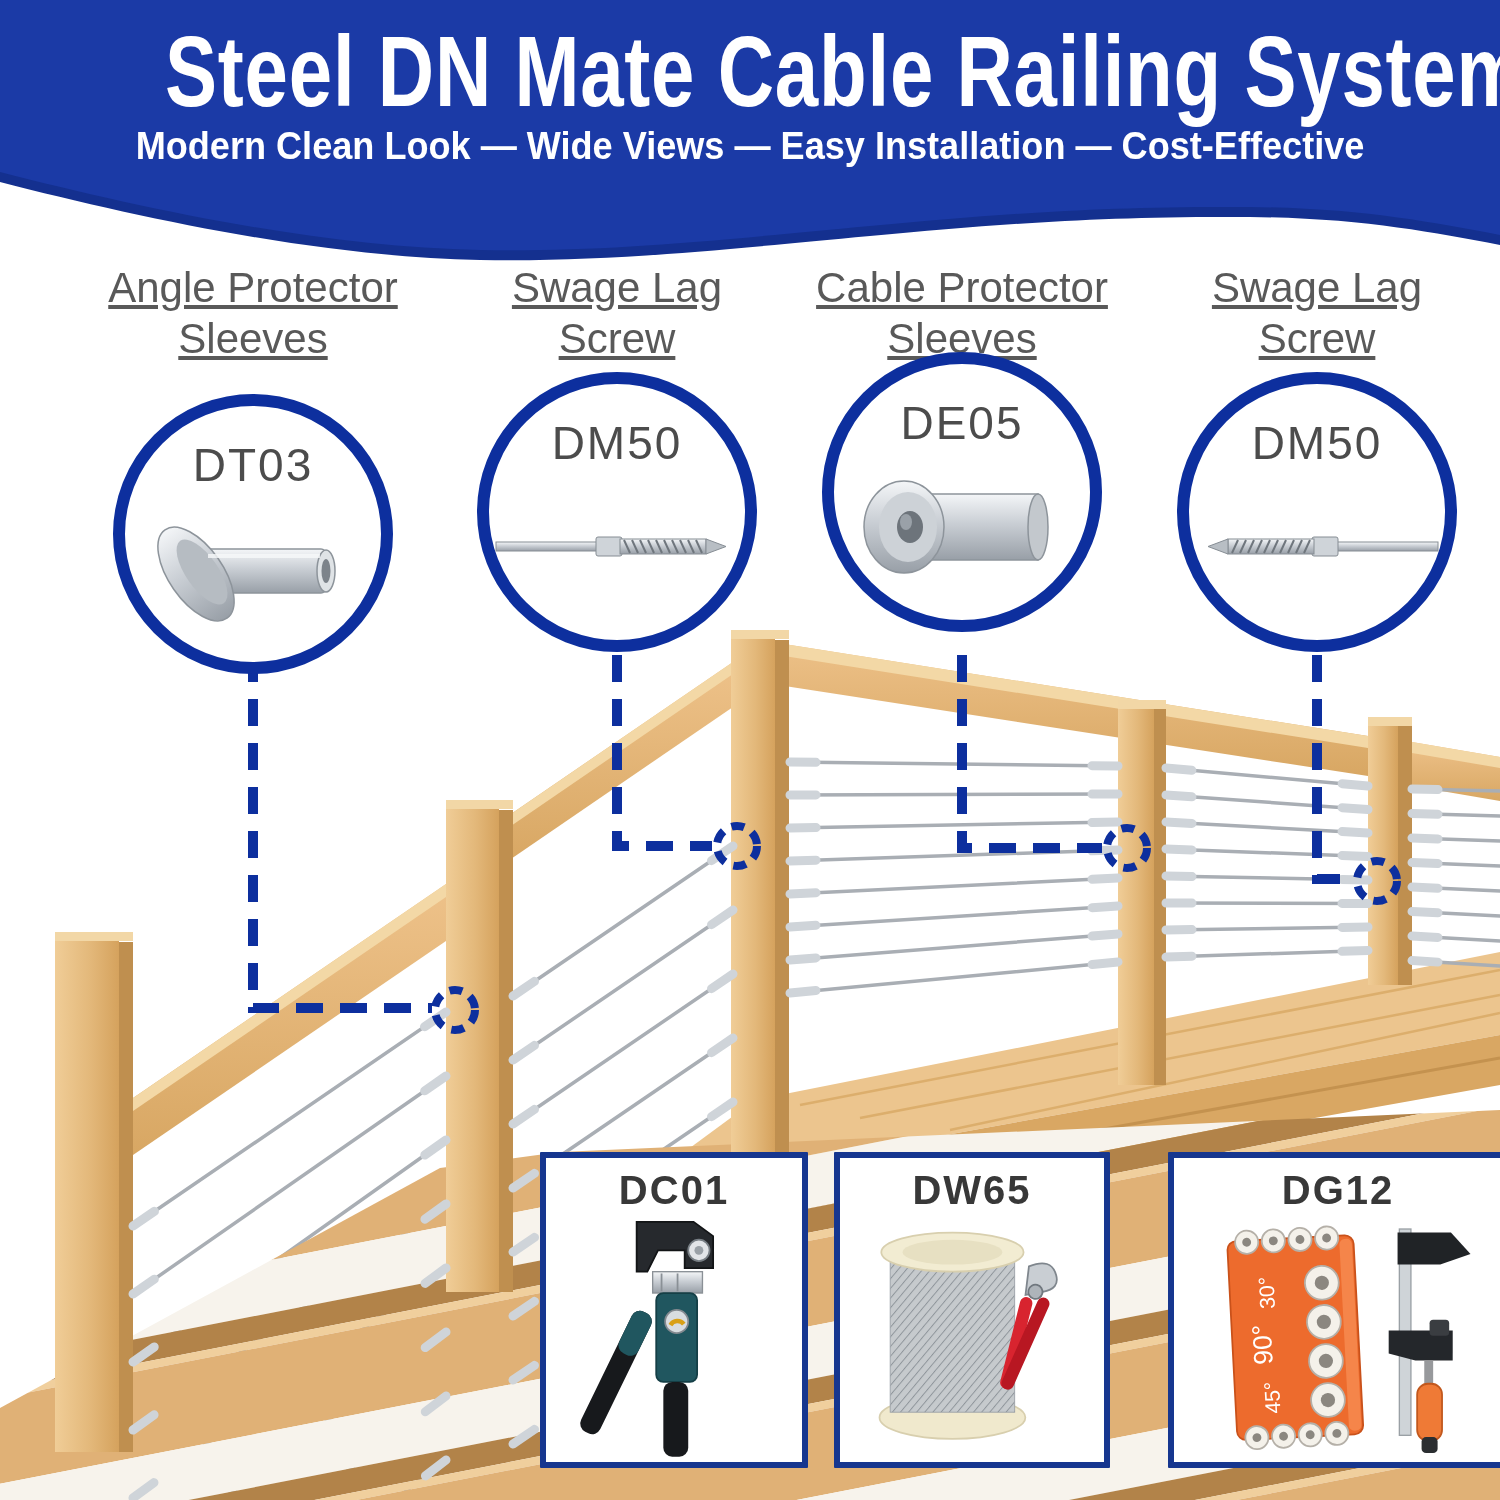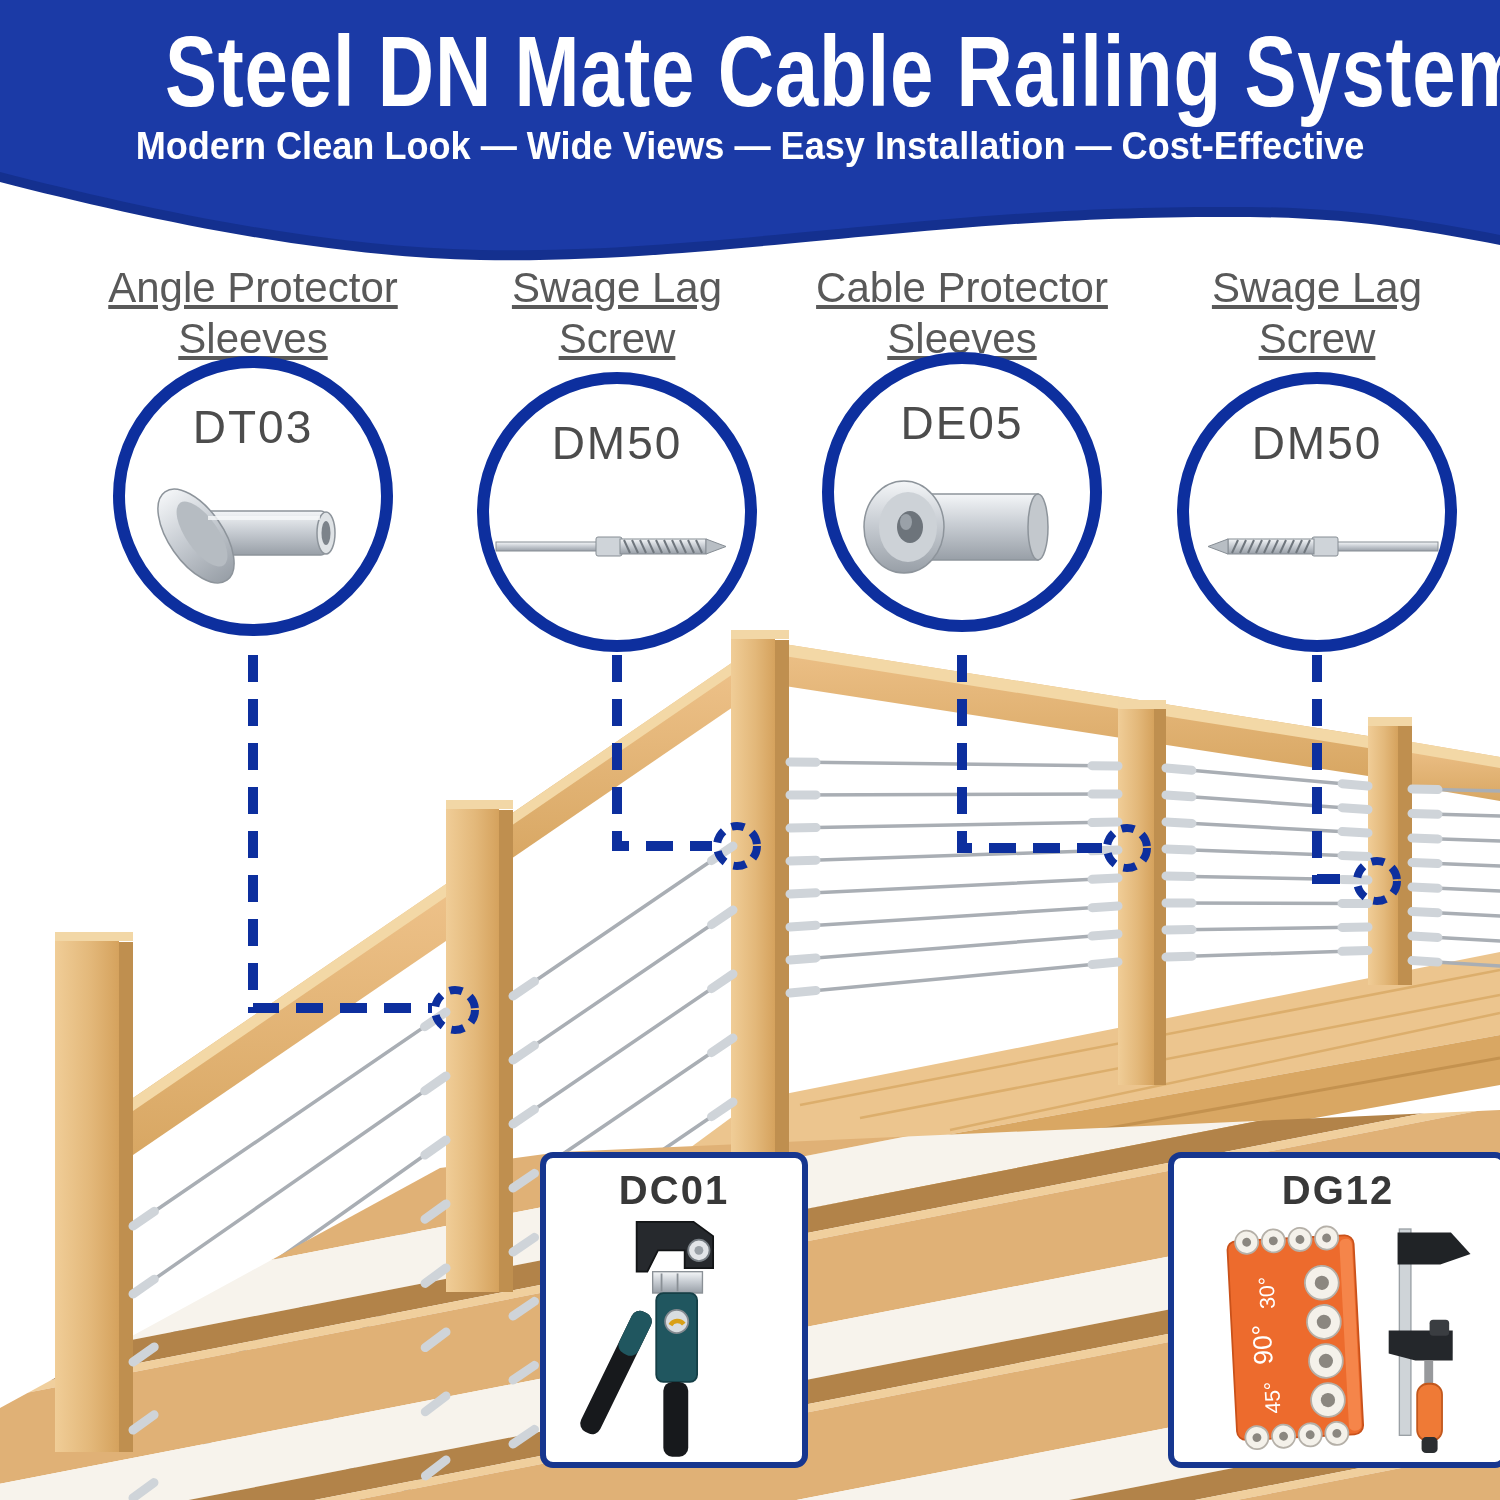--- a/index.html
+++ b/index.html
@@ -16,21 +16,21 @@
 
   
   .callout-label{position:absolute;width:360px;z-index:3;text-align:center;color:#595959;
                  font-size:42px;line-height:51px;text-decoration:underline;}
   .callout-circle{position:absolute;width:256px;height:256px;border:12px solid #0d2f9e;border-radius:50%;
                   background:#fff;z-index:3;display:flex;flex-direction:column;align-items:center;box-sizing:content-box;}
   .callout-code{margin-top:32px;font-size:46px;color:#4c4c4c;letter-spacing:2px;}
   .part-art{margin-top:2px;}
 
   
-  .product-box{position:absolute;background:#fff;border:6px solid #16368f;border-radius:13px;z-index:2;
+  .product-box{position:absolute;background:#fff;border:6px solid #16368f;border-radius:1px;z-index:2;
                display:flex;flex-direction:column;align-items:center;box-sizing:border-box;}
   .product-code{margin-top:10px;font-size:40px;font-weight:bold;color:#383838;letter-spacing:2px;}
   .product-art{flex:1;display:flex;align-items:center;justify-content:center;}
 </style>
 </head>
 <body>
 
 <div class="canvas">
 
   <svg class="scene" width="1500" height="1500" viewBox="0 0 1500 1500">
@@ -286,21 +286,21 @@
   </div>
   <div class="callout-label" style="left:782px;top:262px">
     <div>Cable Protector</div>
       <div>Sleeves</div>
   </div>
   <div class="callout-label" style="left:1137px;top:262px">
     <div>Swage Lag</div>
       <div>Screw</div>
   </div>
 
-  <div class="callout-circle" style="left:113px;top:356px">
+  <div class="callout-circle" style="left:113px;top:394px">
     <div class="callout-code">DT03</div>
     <svg class="part-art" width="230" height="150" viewBox="0 0 230 150">
       <rect x="52" y="55" width="136" height="44" rx="5" fill="url(#gSilver)" stroke="#8d949b" stroke-width="1.5"></rect>
       <ellipse cx="58" cy="80" rx="27" ry="54" transform="rotate(-35 58 80)" fill="url(#gSilver)" stroke="#8d949b" stroke-width="1.5"></ellipse>
       <ellipse cx="64" cy="78" rx="16" ry="38" transform="rotate(-35 64 78)" fill="#b6bcc2"></ellipse>
       <ellipse cx="188" cy="77" rx="9" ry="21" fill="#dfe3e6" stroke="#8d949b" stroke-width="1.5"></ellipse>
       <ellipse cx="188" cy="77" rx="4.5" ry="12" fill="#7c838a"></ellipse>
       <line x1="70" y1="62" x2="182" y2="62" stroke="#f7f9fa" stroke-width="4" opacity=".8"></line>
     </svg>
   </div>
@@ -378,20 +378,35 @@
         <rect x="82" y="112" width="24" height="150" rx="10" fill="#17191c"></rect>
         <rect x="82" y="112" width="24" height="52" rx="10" fill="#20565f"></rect>
       </g>
       <rect x="110" y="90" width="46" height="100" rx="8" fill="#20565f" stroke="#153f46" stroke-width="2"></rect>
       <circle cx="133" cy="122" r="13" fill="#d9dde0" stroke="#83898f" stroke-width="2"></circle>
       <path d="M126,126 a9,9 0 0 1 15,-1" stroke="#d9a017" stroke-width="5" fill="none"></path>
       <rect x="118" y="190" width="28" height="84" rx="10" fill="#17191c"></rect>
     </svg>
   </div>
 
+  <div class="product-box" style="left:834px;top:1152px;width:276px;height:316px">
+    <div class="product-code">DW65</div>
+    <svg class="product-art" width="258" height="250" viewBox="0 0 280 280">
+      <ellipse cx="118" cy="230" rx="82" ry="24" fill="#f0e9cd" stroke="#d8cfae" stroke-width="2"></ellipse>
+      <rect x="48" y="48" width="140" height="176" fill="url(#ropePat)" stroke="#9aa0a6" stroke-width="1"></rect>
+      <ellipse cx="118" cy="44" rx="80" ry="22" fill="#f2ecd2" stroke="#d8cfae" stroke-width="2"></ellipse>
+      <ellipse cx="118" cy="44" rx="56" ry="14" fill="#e7e0c2"></ellipse>
+      <g transform="rotate(14 206 110)">
+        <path d="M192,62 q22,-16 32,2 q8,14 -10,22 l-18,8 Z" fill="#c9ced3" stroke="#7f868d" stroke-width="2"></path>
+        <circle cx="206" cy="88" r="8" fill="#aeb4ba" stroke="#70777e" stroke-width="2"></circle>
+        <rect x="192" y="96" width="14" height="106" rx="7" fill="#d8242f"></rect>
+        <rect x="212" y="92" width="14" height="112" rx="7" transform="rotate(10 219 92)" fill="#b81722"></rect>
+      </g>
+    </svg>
+  </div>
 
   <div class="product-box" style="left:1168px;top:1152px;width:340px;height:316px">
     <div class="product-code">DG12</div>
     <svg class="product-art" width="320" height="250" viewBox="0 0 330 280">
       <g transform="rotate(-3 120 140)">
         <rect x="46" y="28" width="142" height="224" rx="10" fill="#ed6b2d" stroke="#c9511a" stroke-width="2"></rect>
         <rect x="172" y="32" width="14" height="216" rx="6" fill="#f5854a"></rect>
         <g>
           <circle cx="68" cy="30" r="13" fill="#f4f1ea" stroke="#b5b0a8" stroke-width="2"></circle>
             <circle cx="68" cy="30" r="5" fill="#8b8780"></circle>

